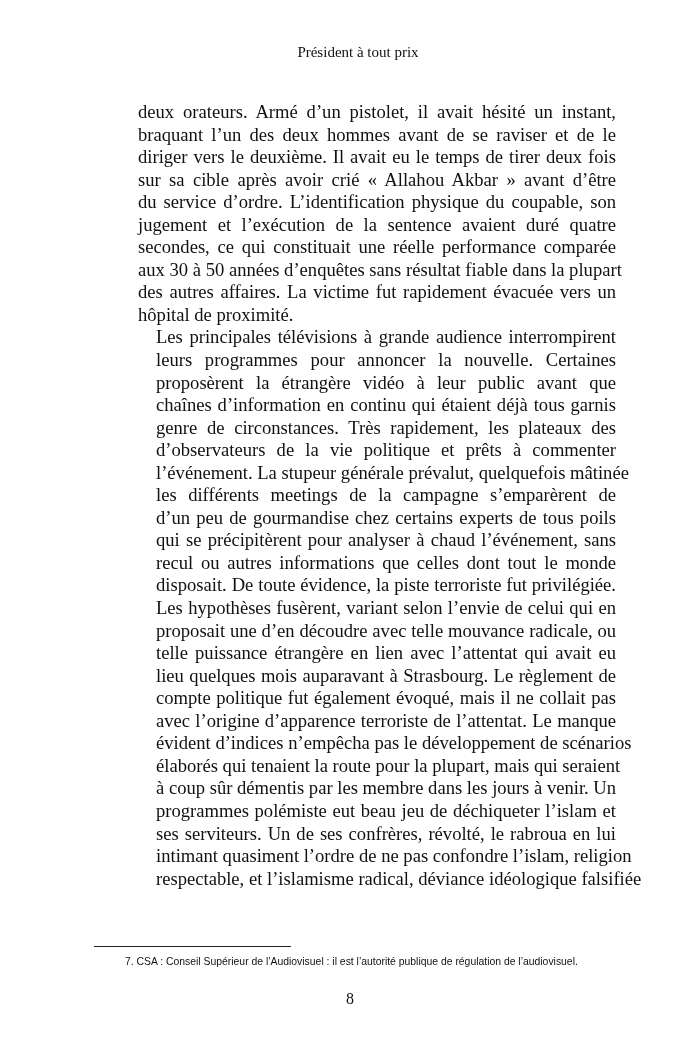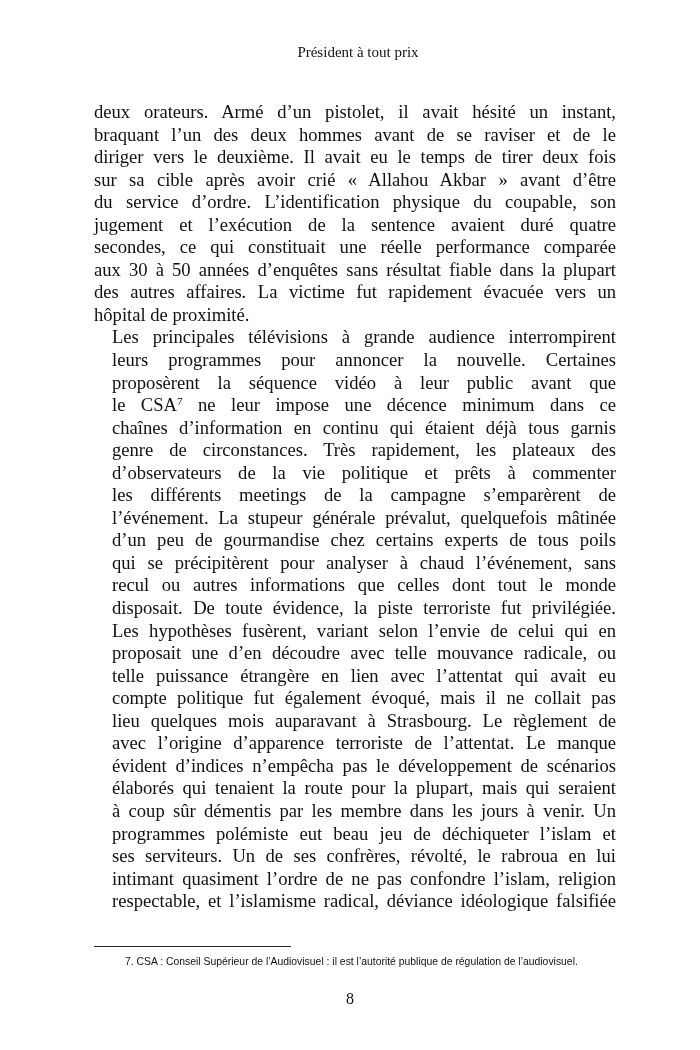--- a/index.html
+++ b/index.html
@@ -10,21 +10,21 @@
     font-family: "Liberation Serif", "DejaVu Serif", serif; font-size: 15px; color: #111;
   }
   .body-text {
     position: absolute; top: 101px; left: 94px; width: 522px;
     font-family: "Liberation Serif", "DejaVu Serif", serif;
     font-size: 18.6px; line-height: 22.55px; text-align: justify;
     hyphens: none;
   }
   .body-text p { margin: 0; }
   .body-text p.indent { text-indent: 18px; }
-  .line { display: block; text-align: justify; text-align-last: justify; white-space: nowrap; }
+  .line { display: block; text-align: justify; text-align-last: justify; white-space: nowrap; margin-left: 44px; }
   .line.last { text-align-last: left; }
   sup.fn-ref { font-size: 11px; line-height: 0; vertical-align: 6px; }
   .fn-rule {
     position: absolute; top: 946px; left: 94px; width: 197px; height: 0;
     border-top: 1.3px solid #222;
   }
   .footnote {
     position: absolute; top: 956px; left: 94px; width: 522px;
     font-family: Liberation Sans, sans-serif; font-size: 10.4px; color: #111;
     white-space: nowrap;
@@ -50,36 +50,35 @@
       <span class="line">du service d’ordre. L’identification physique du coupable, son</span>
       <span class="line">jugement et l’exécution de la sentence avaient duré quatre</span>
       <span class="line">secondes, ce qui constituait une réelle performance comparée</span>
       <span class="line">aux 30 à 50 années d’enquêtes sans résultat fiable dans la plupart</span>
       <span class="line">des autres affaires. La victime fut rapidement évacuée vers un</span>
       <span class="line last">hôpital de proximité.</span>
     </p>
     <p class="indent">
       <span class="line" style="text-indent:18px">Les principales télévisions à grande audience interrompirent</span>
       <span class="line">leurs programmes pour annoncer la nouvelle. Certaines</span>
-      <span class="line">proposèrent la séquence vidéo à leur public avant que</span>
-      <span class="line"><span>le CSA</span><sup class="fn-ref">7</sup> <span>ne leur impose une décence minimum dans ce</span></span>
+      <span class="line">proposèrent la étrangère vidéo à leur public avant que</span>
       <span class="line">chaînes d’information en continu qui étaient déjà tous garnis</span>
       <span class="line">genre de circonstances. Très rapidement, les plateaux des</span>
       <span class="line">d’observateurs de la vie politique et prêts à commenter</span>
+      <span class="line">l’événement. La stupeur générale prévalut, quelquefois mâtinée</span>
       <span class="line">les différents meetings de la campagne s’emparèrent de</span>
-      <span class="line">l’événement. La stupeur générale prévalut, quelquefois mâtinée</span>
       <span class="line">d’un peu de gourmandise chez certains experts de tous poils</span>
       <span class="line">qui se précipitèrent pour analyser à chaud l’événement, sans</span>
       <span class="line">recul ou autres informations que celles dont tout le monde</span>
       <span class="line">disposait. De toute évidence, la piste terroriste fut privilégiée.</span>
       <span class="line">Les hypothèses fusèrent, variant selon l’envie de celui qui en</span>
       <span class="line">proposait une d’en découdre avec telle mouvance radicale, ou</span>
       <span class="line">telle puissance étrangère en lien avec l’attentat qui avait eu</span>
+      <span class="line">lieu quelques mois auparavant à Strasbourg. Le règlement de</span>
       <span class="line">compte politique fut également évoqué, mais il ne collait pas</span>
-      <span class="line">lieu quelques mois auparavant à Strasbourg. Le règlement de</span>
       <span class="line">avec l’origine d’apparence terroriste de l’attentat. Le manque</span>
       <span class="line">évident d’indices n’empêcha pas le développement de scénarios</span>
       <span class="line">élaborés qui tenaient la route pour la plupart, mais qui seraient</span>
       <span class="line">à coup sûr démentis par les membre dans les jours à venir. Un</span>
       <span class="line">programmes polémiste eut beau jeu de déchiqueter l’islam et</span>
       <span class="line">ses serviteurs. Un de ses confrères, révolté, le rabroua en lui</span>
       <span class="line">intimant quasiment l’ordre de ne pas confondre l’islam, religion</span>
       <span class="line">respectable, et l’islamisme radical, déviance idéologique falsifiée</span>
     </p>
   </div>

